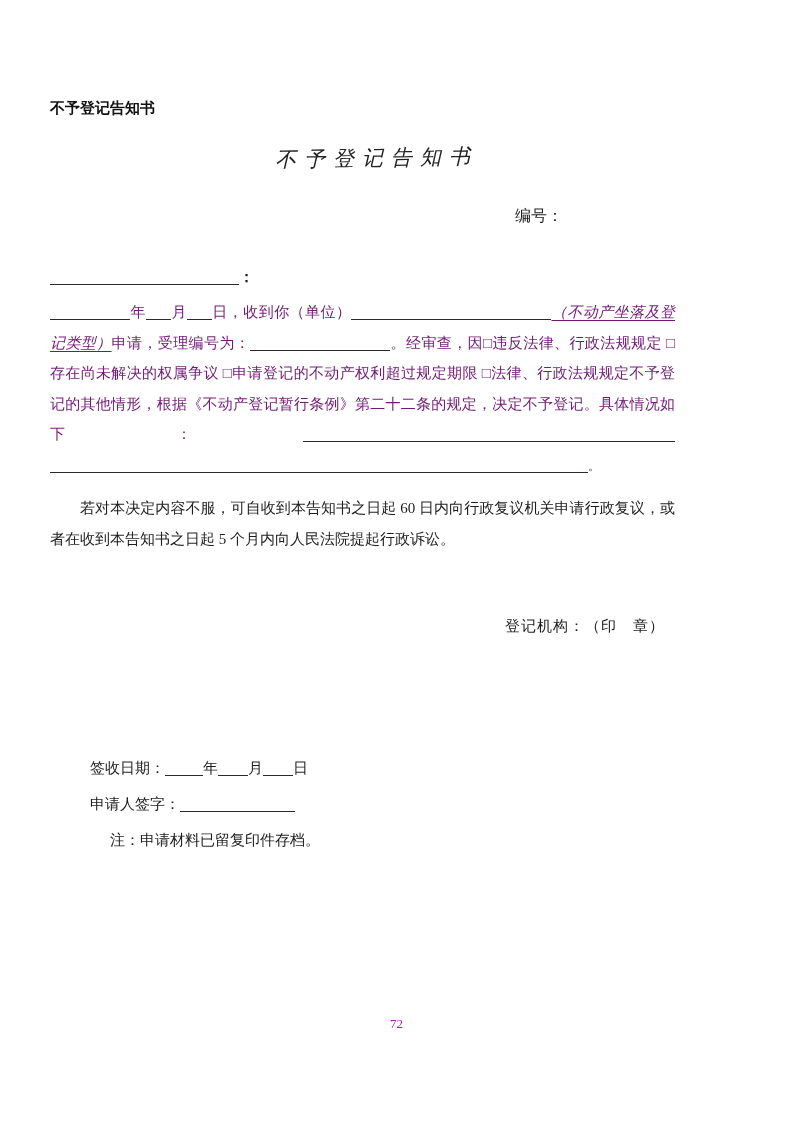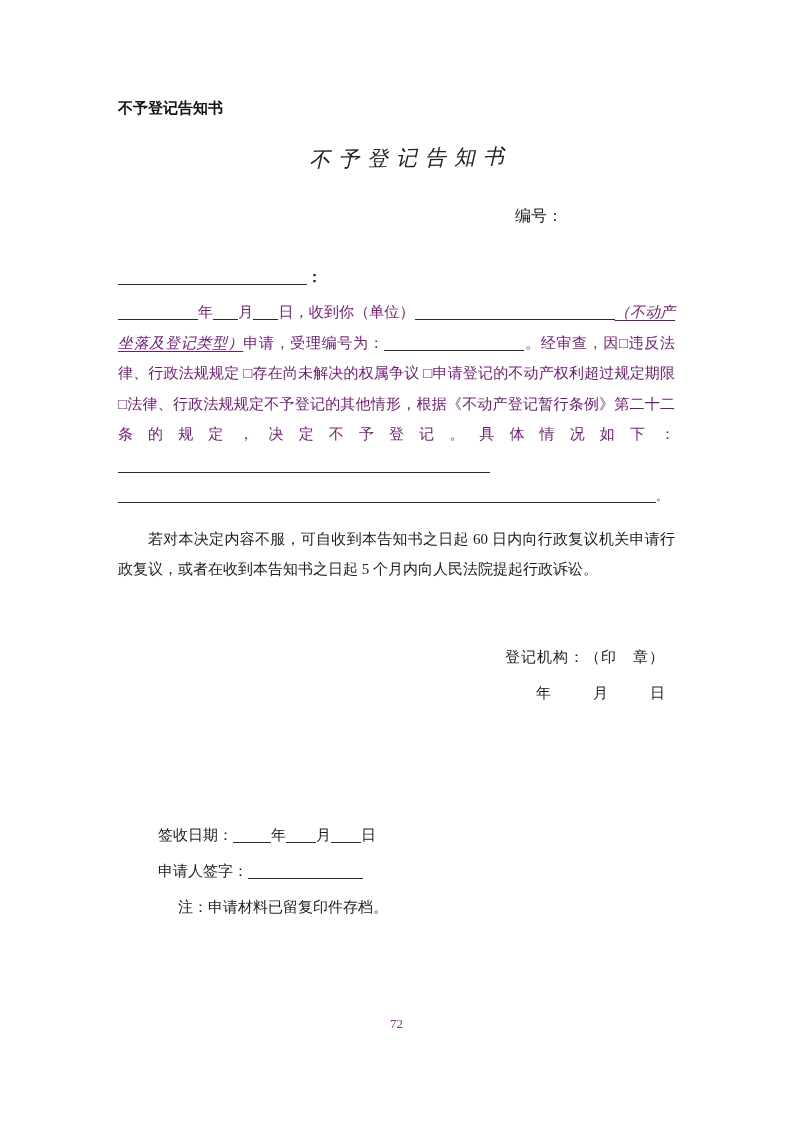--- a/index.html
+++ b/index.html
@@ -10,21 +10,21 @@
   .page {
     position: relative;
     width: 793px;
     height: 1122px;
     background: #ffffff;
     color: #1c1c1c;
     font-family: "Liberation Serif", "DejaVu Serif", serif;
     font-size: 15px;
     overflow: hidden;
     box-sizing: border-box;
-    padding: 97px 118px 0 118px;
+    padding: 97px 118px 0 50px;
   }
   .doc-label {
     font-family: "Liberation Sans", "DejaVu Sans", sans-serif;
     font-weight: bold;
     font-size: 15px;
     line-height: 22px;
     color: #111;
   }
   .callig-title {
     margin-top: 24px;
@@ -144,23 +144,20 @@
   </p>
 
   <p class="body-p2">
     <span>若对本决定内容不服，可自收到本告知书之日起 60 日内向行政复议机关申请行政复议，或者在收到本告知书之日起 5 个月内向人民法院提起行政诉讼。</span>
   </p>
 
   <div class="sig-block">
     <div class="sig-authority">
       <span>登记机构：（印　章）</span>
     </div>
-    <div class="sig-date">
-      <span>年</span><span class="gap">月</span><span class="gap">日</span>
-    </div>
   </div>
 
   <div class="receipt-block">
     <div class="receipt-line">
       <span>签收日期：</span><span class="blank w38"></span><span>年</span><span class="blank w30"></span><span>月</span><span class="blank w30"></span><span>日</span>
     </div>
     <div class="receipt-line">
       <span>申请人签字：</span><span class="blank w115"></span>
     </div>
     <div class="receipt-note">

